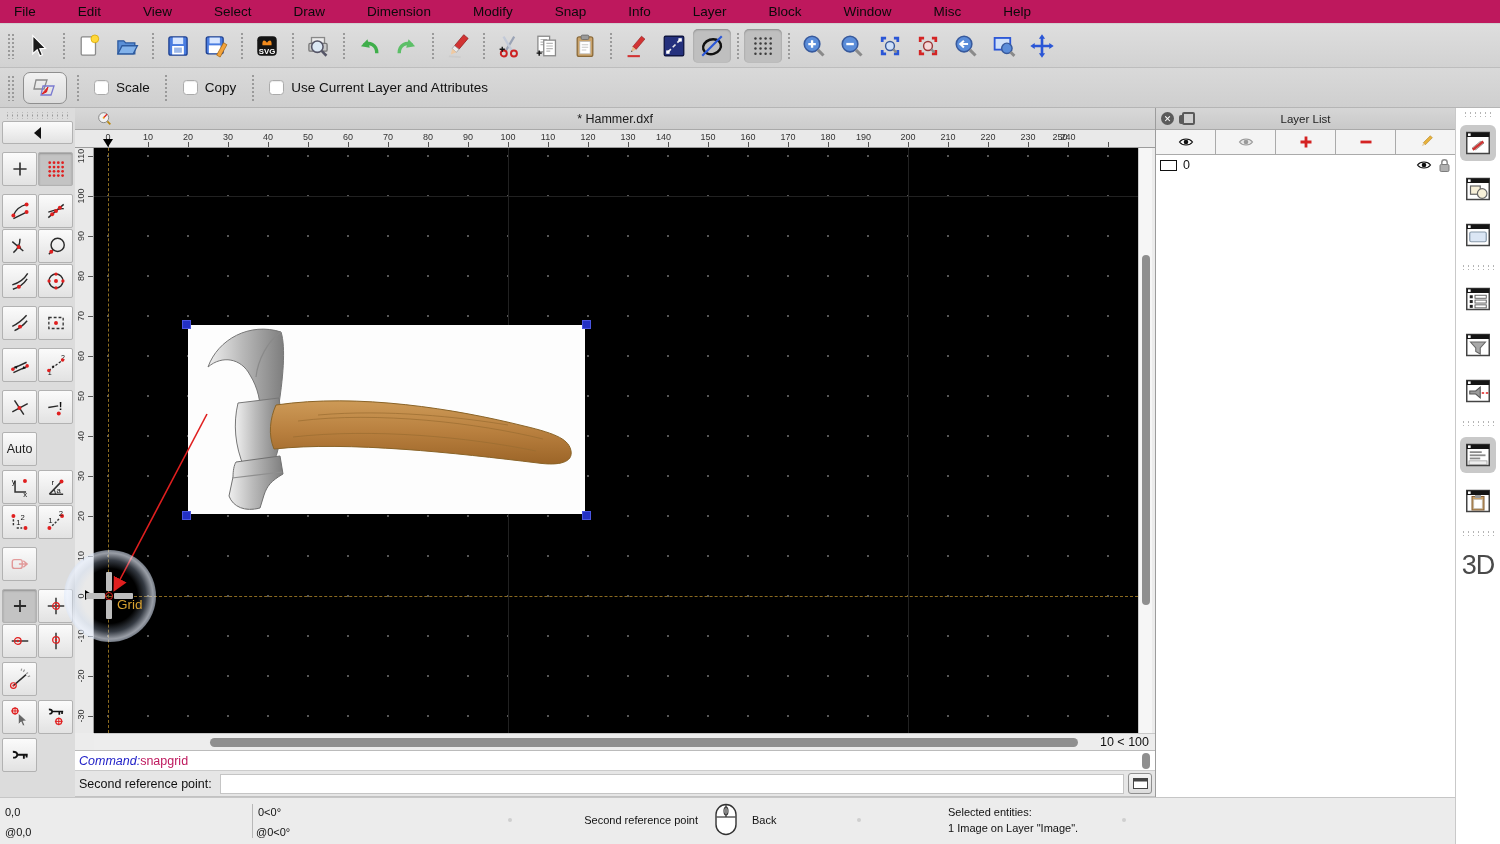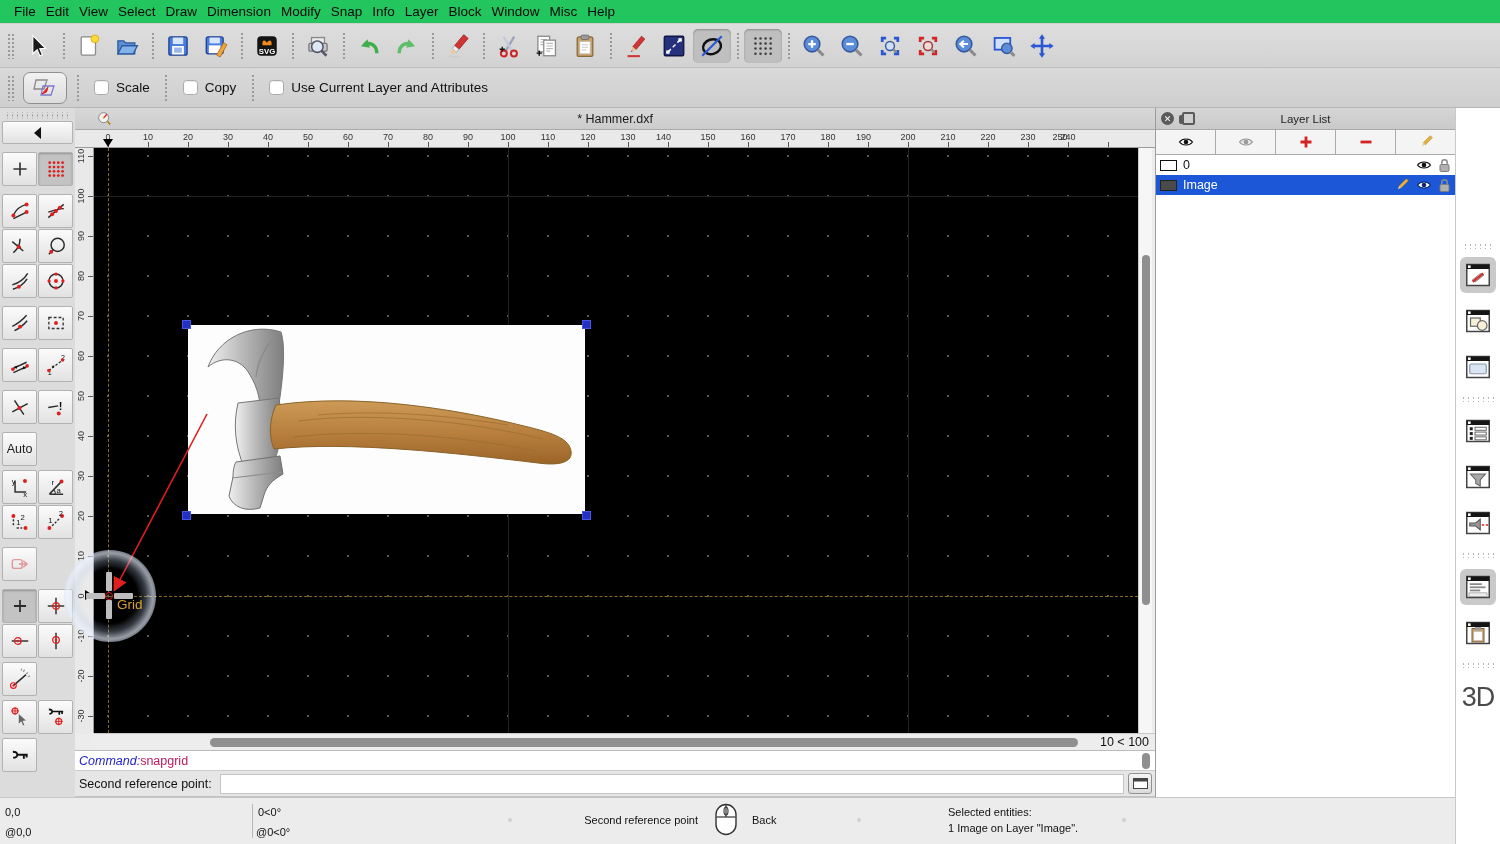--- a/index.html
+++ b/index.html
@@ -1,20 +1,20 @@
 <!DOCTYPE html>
 <html><head>
 <meta charset="utf-8">
 <style>
   html,body{margin:0;padding:0;background:#888;}
   *{box-sizing:border-box;font-family:"Liberation Sans",sans-serif;}
   #app{position:relative;width:1500px;height:844px;background:#ececec;overflow:hidden;font-size:13px;color:#111;}
 
   
-  #menubar{position:absolute;left:0;top:0;width:1500px;height:24px;background:#22c55e;border-bottom:1px solid #d0d0d0;display:flex;align-items:center;padding-left:14px;gap:10px;}
+  #menubar{position:absolute;left:0;top:0;width:1500px;height:24px;background:#be185d;border-bottom:1px solid #d0d0d0;display:flex;align-items:center;padding-left:14px;gap:42px;}
   #menubar .mi{color:#0a0a0a;font-size:13.5px;cursor:default;white-space:nowrap;}
 
   
   #toolbar{position:absolute;left:0;top:24px;width:1500px;height:44px;background:linear-gradient(#dedede,#d2d2d2);border-bottom:1px solid #bdbdbd;display:flex;align-items:center;padding-left:4px;}
   .tb-handle{width:9px;height:26px;margin:0 3px;background-image:radial-gradient(#9a9a9a 1px,transparent 1.2px);background-size:4px 4px;}
   .tb-sep{width:5px;height:28px;margin:0 4px;background-image:radial-gradient(#9a9a9a 0.8px,transparent 1px);background-size:4px 4px;background-repeat:repeat-y;background-position:center;}
   .btn{width:38px;height:34px;display:flex;align-items:center;justify-content:center;border-radius:5px;}
   .btn.pressed{background:#bfbfbf;box-shadow:inset 0 1px 2px rgba(0,0,0,.28);}
 
   
@@ -89,21 +89,21 @@
   #lp-toolbar{height:25px;display:flex;border-bottom:1px solid #aaa;background:#f4f4f4;}
   #lp-toolbar .lbtn{flex:1;border-right:1px solid #aaa;display:flex;align-items:center;justify-content:center;}
   #lp-toolbar .lbtn:last-child{border-right:none;}
   .lrow{height:20px;display:flex;align-items:center;padding:0 4px;font-size:12.5px;gap:6px;}
   .lrow.sel{background:#1b57d6;color:#fff;}
   .lrow .sw{width:17px;height:11px;border:1px solid #111;background:#fff;}
   .lrow .sw.filled{background:#4a4a4a;border-color:#222;}
   .lrow .spacer{flex:1;}
 
   
-  #rightdock{position:absolute;left:1455px;top:108px;width:45px;height:736px;background:#fff;border-left:1px solid #c9c9c9;display:flex;flex-direction:column;align-items:center;padding-top:3px;justify-content:center;}
+  #rightdock{position:absolute;left:1455px;top:108px;width:45px;height:736px;background:#fff;border-left:1px solid #c9c9c9;display:flex;flex-direction:column;align-items:center;padding-top:3px;}
   #rightdock .d-handle{width:30px;height:6px;background-image:radial-gradient(#b5b5b5 0.9px,transparent 1.1px);background-size:5px 4px;margin-bottom:3px;}
   .dbtn{width:36px;height:36px;border-radius:6px;display:flex;align-items:center;justify-content:center;margin:5px 0;}
   .dbtn.active{background:#c9c9c9;}
   .dsep{width:34px;height:6px;background-image:radial-gradient(#b5b5b5 0.9px,transparent 1.1px);background-size:5px 4px;margin:6px 0;}
   #d3d{font-size:27px;color:#4a4a4a;font-weight:400;letter-spacing:-1px;margin-top:8px;}
 
   svg{display:block;}
 </style>
 </head>
 <body>
@@ -872,45 +872,20 @@
               <circle cx="8" cy="8" r="2.3" fill="#111"></circle>
             </svg>
           </span>
           <span style="display:flex">
             <svg width="13" height="15" viewBox="0 0 13 15">
               <rect x="2" y="6.5" width="9" height="7" rx="1.2" fill="#b0b0b0" stroke="#7c7c7c"></rect>
               <path d="M3.8 6.5 V4.5 A2.7 2.7 0 0 1 9.2 4.5 V6.5" fill="none" stroke="#8c8c8c" stroke-width="1.5"></path>
             </svg>
           </span>
         </div>
-        <div class="lrow sel">
-          <span class="sw filled"></span>
-          <span>Image</span>
-          <span class="spacer"></span>
-          <span style="display:flex">
-            <svg width="16" height="16" viewBox="0 0 16 16">
-              <g transform="rotate(45 8 8)">
-                <rect x="6.6" y="0.5" width="2.9" height="10" fill="#e8b23a" stroke="#a87a1a" stroke-width="0.5"></rect>
-                <path d="M6.6 10.5 h2.9 l-1.45 3.5 Z" fill="#e8cfa0"></path>
-              </g>
-            </svg>
-          </span>
-          <span style="display:flex">
-            <svg width="16" height="16" viewBox="0 0 16 16">
-              <path d="M1.5 8 C4.5 4 11.5 4 14.5 8 C11.5 12 4.5 12 1.5 8 Z" fill="#fff" stroke="#0a2a6a" stroke-width="1.2"></path>
-              <circle cx="8" cy="8" r="2.3" fill="#0a2a6a"></circle>
-            </svg>
-          </span>
-          <span style="display:flex">
-            <svg width="13" height="15" viewBox="0 0 13 15">
-              <rect x="2" y="6.5" width="9" height="7" rx="1.2" fill="#b0b0b0" stroke="#7c7c7c"></rect>
-              <path d="M3.8 6.5 V4.5 A2.7 2.7 0 0 1 9.2 4.5 V6.5" fill="none" stroke="#8c8c8c" stroke-width="1.5"></path>
-            </svg>
-          </span>
-        </div>
       </div>
   </div>
 
   <div id="rightdock">
     <div class="d-handle"></div>
     <div id="dock-buttons" style="display:flex;flex-direction:column;align-items:center">
         <div class="dbtn active">
           <svg width="30" height="30" viewBox="0 0 20 20">
             <rect x="2.5" y="3" width="15" height="14" fill="#fff" stroke="#444" stroke-width="1"></rect>
             <rect x="2.5" y="3" width="15" height="3" fill="#141414"></rect>

